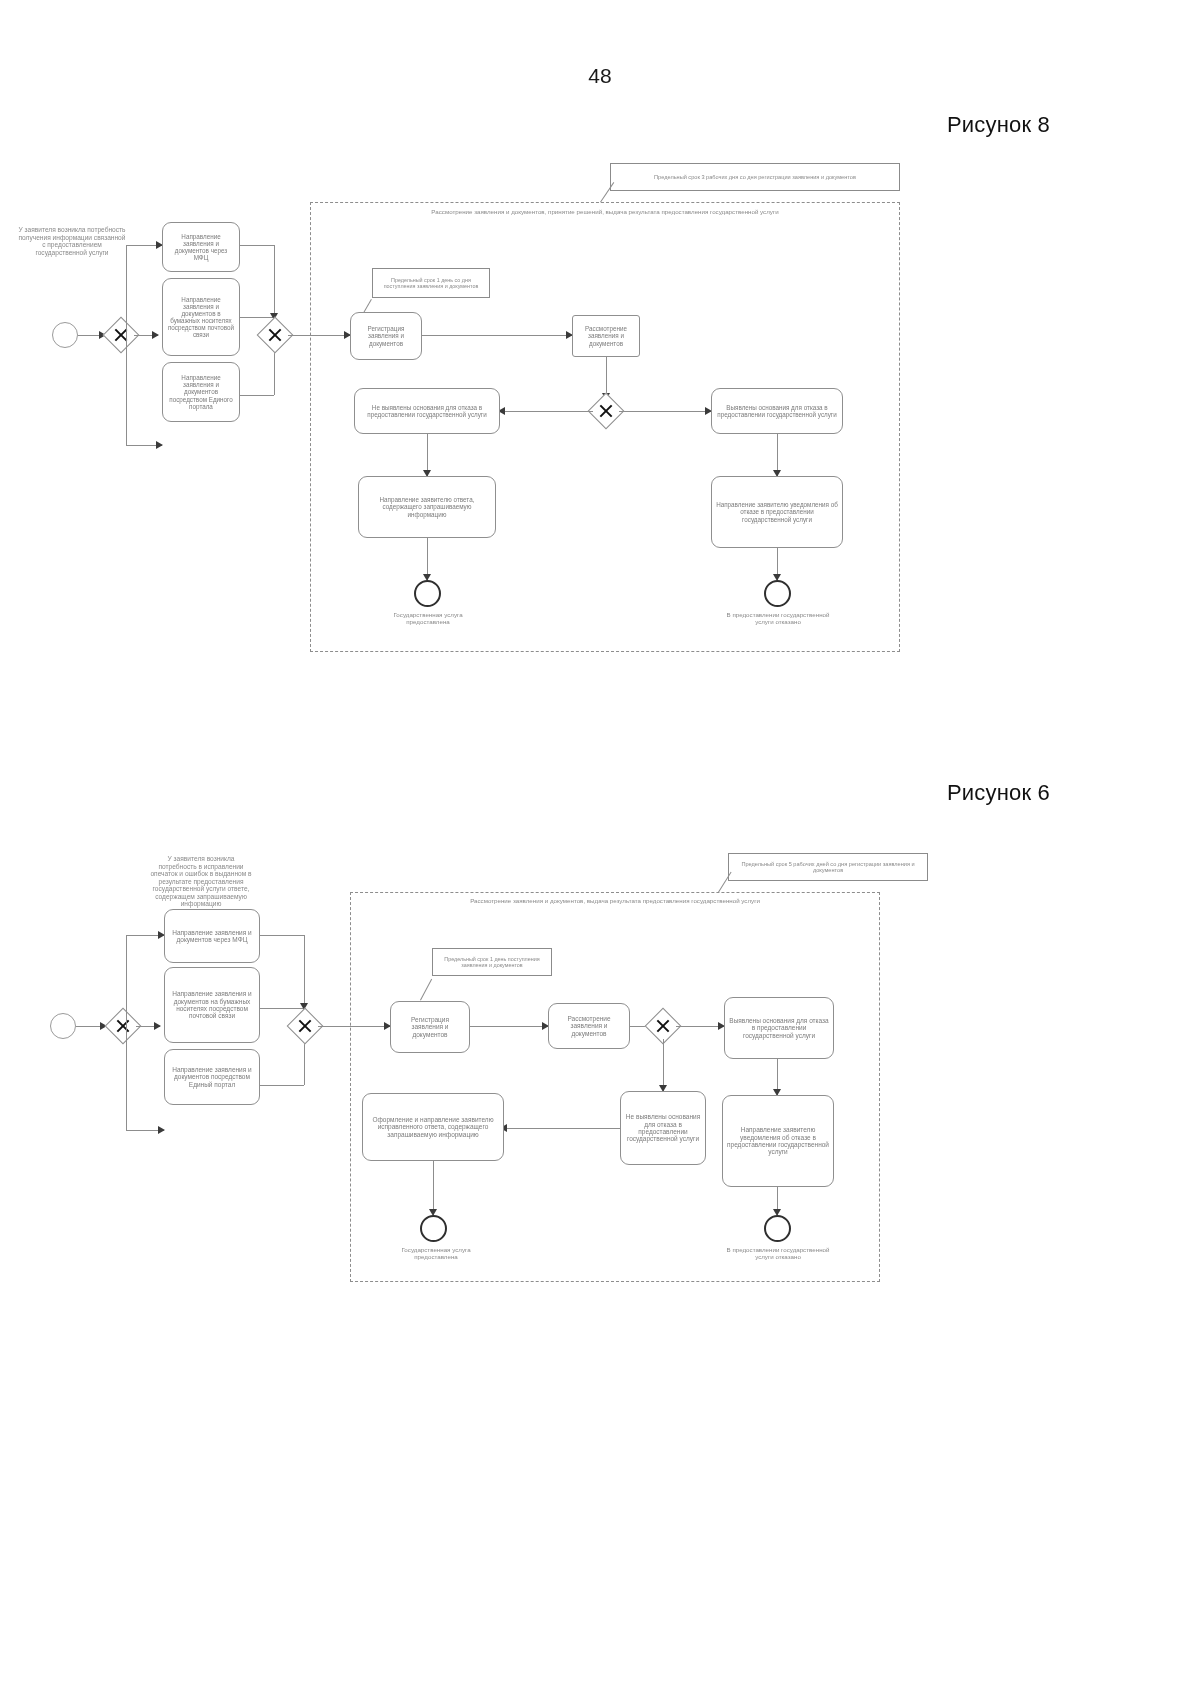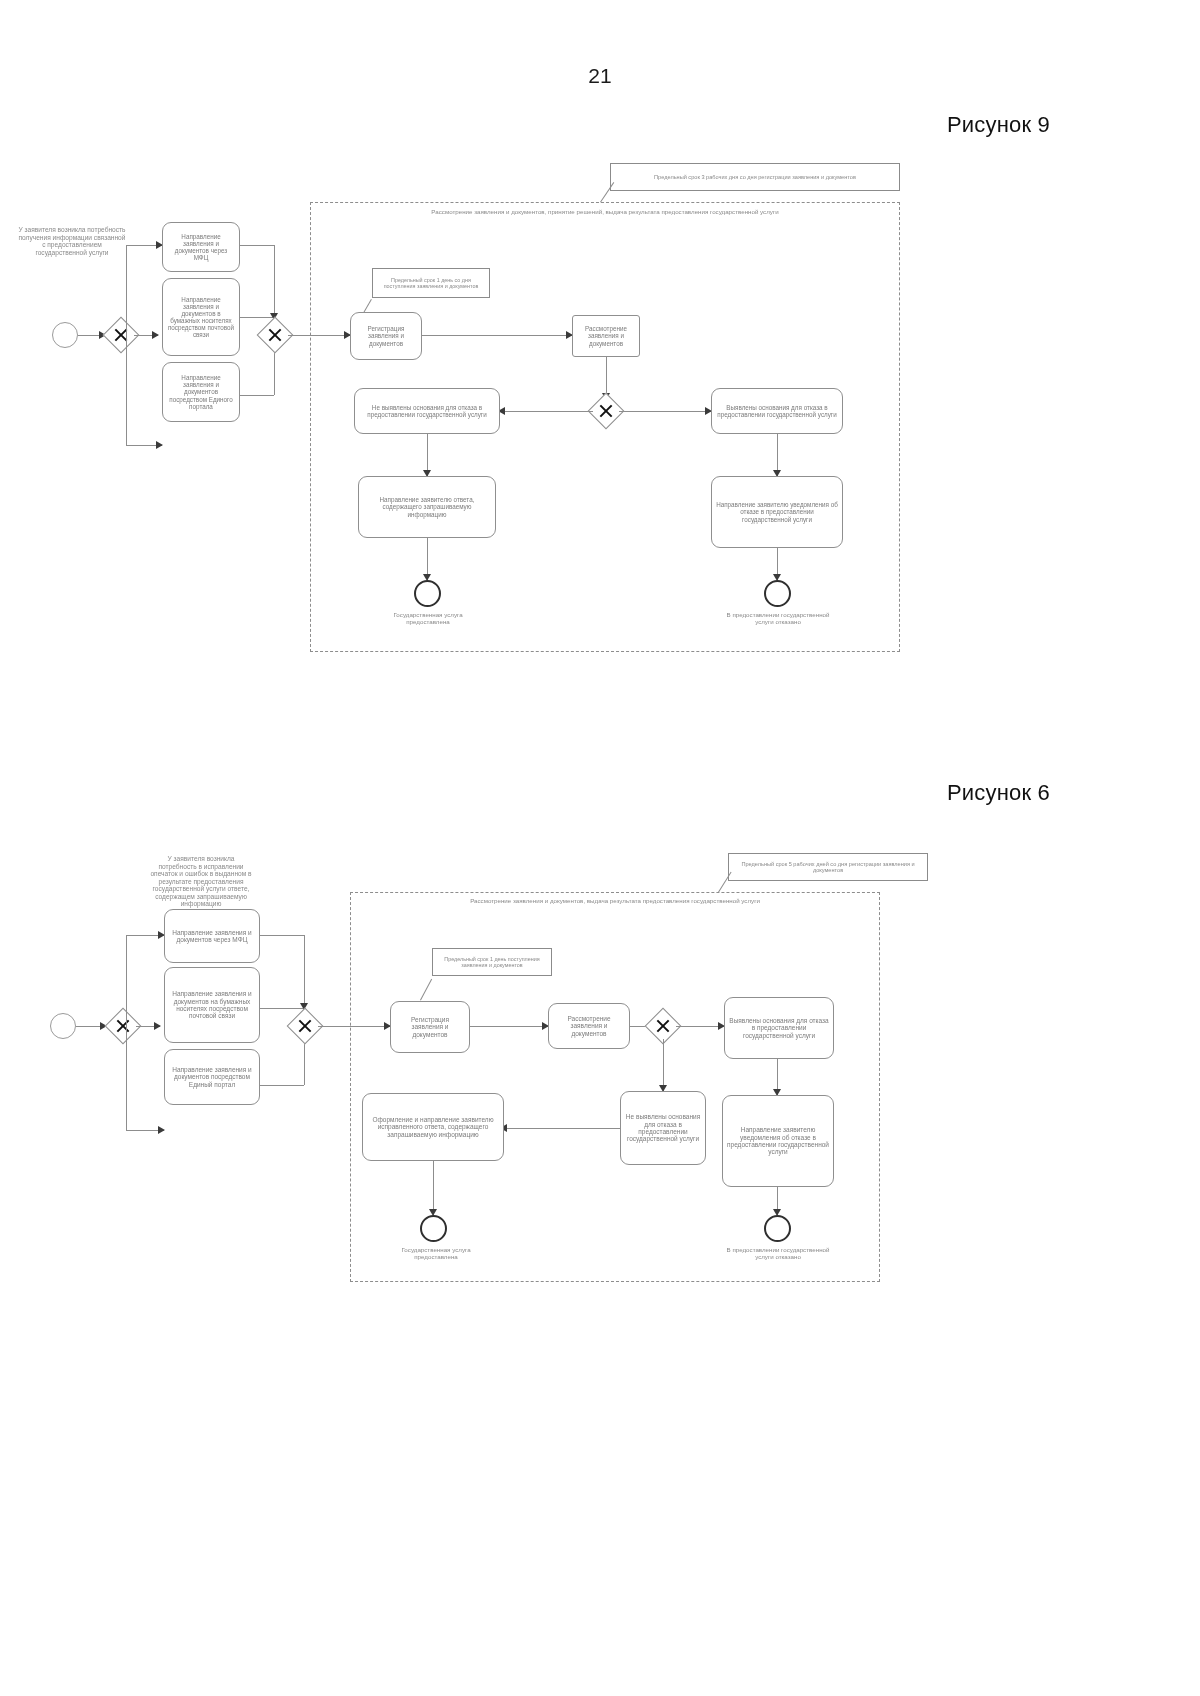--- a/index.html
+++ b/index.html
@@ -54,23 +54,23 @@
 
   .lead{position:absolute;height:1.1px;background:#8d8d8d;transform-origin:0 0;}
 
   .cap{position:absolute;text-align:center;color:#8a8a8a;line-height:1.15;filter:blur(.35px);}
 </style>
 </head>
 <body>
 
 <div class="page">
 
-  <div class="page-number">21</div>
-
-  <div class="fig-title" id="fig1-title">Рисунок 9</div>
+  <div class="page-number">48</div>
+
+  <div class="fig-title" id="fig1-title">Рисунок 8</div>
 
   <div class="canvas" id="fig1-canvas">
 
     <div class="note" style="left:610px;top:13px;width:290px;height:28px;font-size:5.6px;">
       <span>Предельный срок 3 рабочих дня со дня регистрации заявления и документов</span>
     </div>
     <div class="lead" style="left:600px;top:52px;width:24px;transform:rotate(-56deg);"></div>
 
     <div class="lane" style="left:310px;top:52px;width:590px;height:450px;"></div>
     <div class="lane-label" style="left:370px;top:58px;width:470px;font-size:6.2px;">Рассмотрение заявления и документов, принятие решений, выдача результата предоставления государственной услуги</div>

